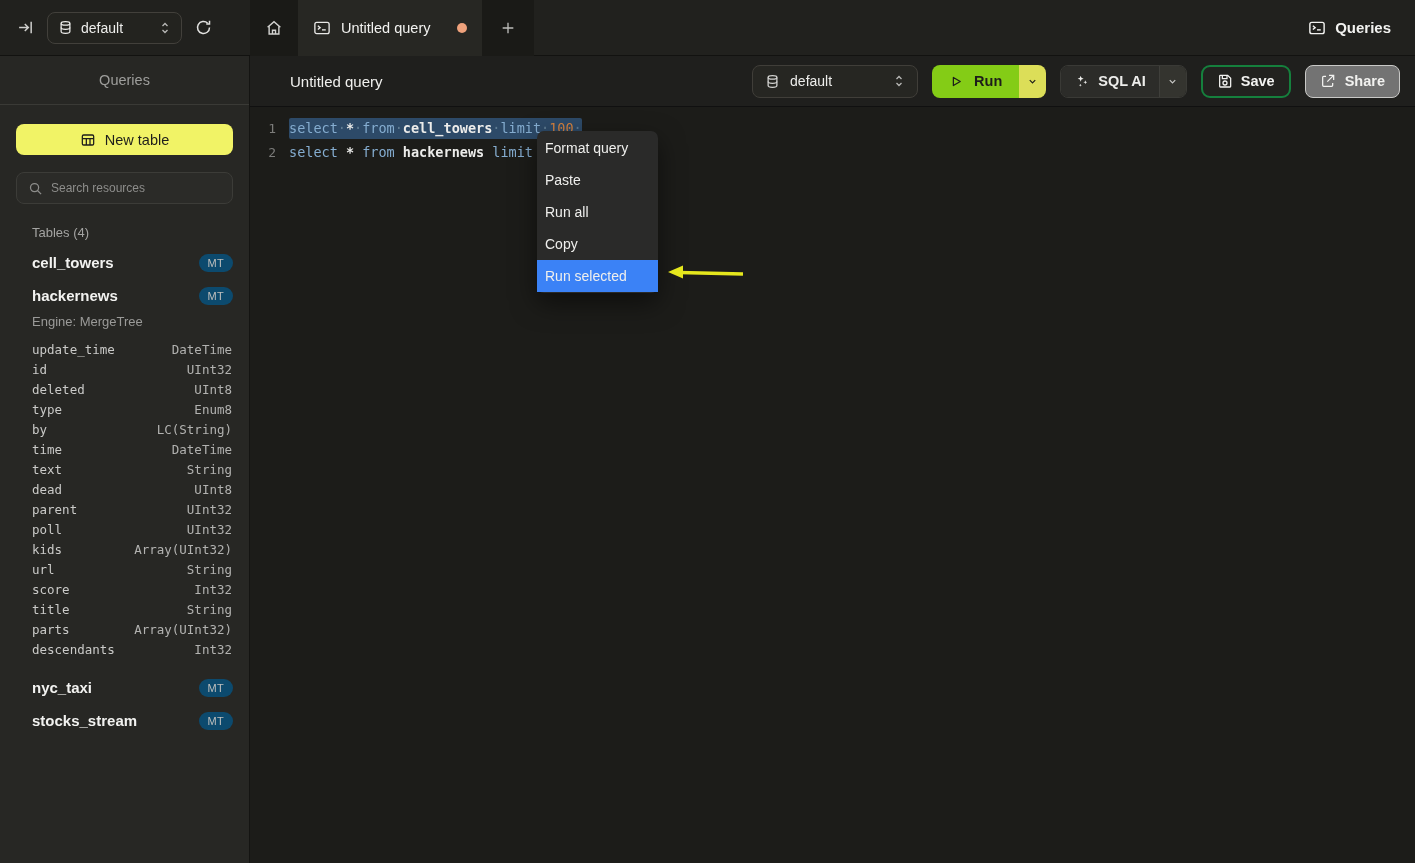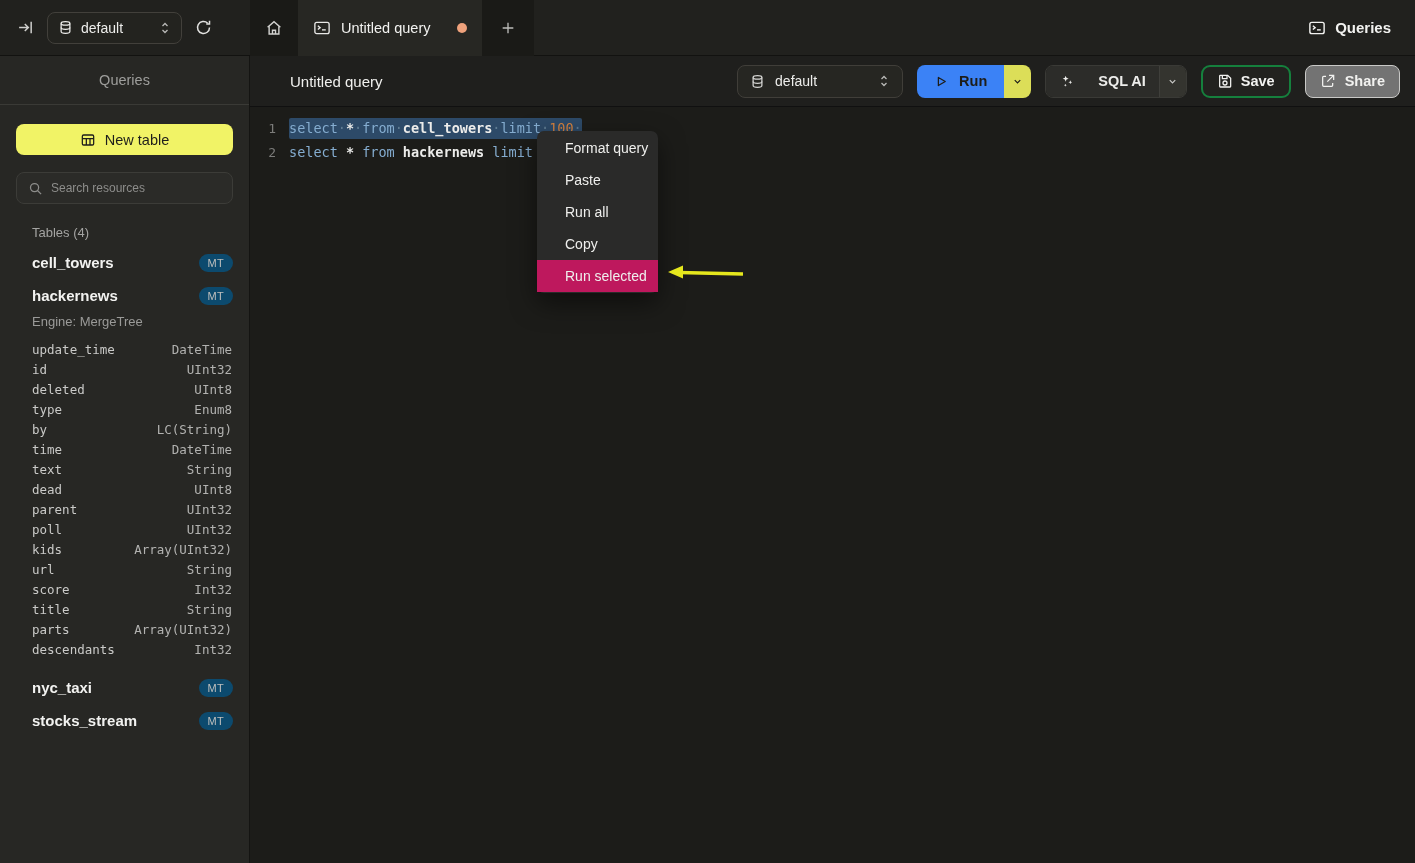--- a/index.html
+++ b/index.html
@@ -71,27 +71,27 @@
     background:#1f1f1d; border-bottom:1px solid #101010; display:flex;
     align-items:center; padding:0 15px 0 40px; gap:14px; }
   .query-title { color:#f0f0ee; font-size:15px; margin-right:auto; }
   .select-dark { height:33px; border:1px solid #403e39; background:#262622;
     border-radius:8px; display:flex; align-items:center; padding:0 12px; gap:10px;
     color:#ededeb; font-size:14px; cursor:pointer; }
   .toolbar .db2 { width:166px; }
   .toolbar .db2 .grow { flex:1; }
   .run-btn { display:flex; height:33px; border-radius:8px; overflow:hidden;
     border:none; padding:0; cursor:pointer; background:none; }
-  .run-main { background:#3b82f6; display:flex; align-items:center; gap:10px;
+  .run-main { background:#84cc16; display:flex; align-items:center; gap:10px;
     padding:0 17px; color:#1d1d1a; font-size:14.5px; font-weight:600; }
   .run-caret { width:27px; background:#dcde58; display:flex; align-items:center;
     justify-content:center; color:#1d1d1a; }
   .sqlai-btn { display:flex; height:33px; border:1px solid #3a3a36; border-radius:8px;
     overflow:hidden; background:none; padding:0; cursor:pointer; }
-  .sqlai-main { background:#2c2c29; display:flex; align-items:center; gap:23px;
+  .sqlai-main { background:#2c2c29; display:flex; align-items:center; gap:8px;
     padding:0 13px; color:#ededeb; font-size:14.5px; font-weight:600; }
   .sqlai-caret { width:27px; background:#34342f; border-left:1px solid #3f3f3b;
     display:flex; align-items:center; justify-content:center; color:#c9c9c7; }
   .save-btn { height:33px; border:2px solid #15803d; border-radius:9px;
     background:#22221f; color:#f2f2f0; font-size:14.5px; font-weight:600;
     display:flex; align-items:center; gap:8px; padding:0 14px; cursor:pointer; }
   .share-btn { height:33px; border:1px solid #c9c9c7; border-radius:8px;
     background:#737373; color:#f2f2f0; font-size:14.5px; font-weight:600;
     display:flex; align-items:center; gap:9px; padding:0 14px; cursor:pointer; }
 
@@ -107,23 +107,23 @@
   .tk-kw  { color:#85add0; }
   .tk-op  { color:#ececea; font-weight:bold; }
   .tk-id  { color:#ececea; font-weight:bold; }
   .tk-num { color:#d3813f; }
   .tk-ws  { color:#5e7b92; }
 
   
   .context-menu { position:absolute; left:537px; top:131px; width:121px;
     background:#2a2a29; border-radius:7px; box-shadow:0 10px 26px rgba(0,0,0,.5);
     padding:1px 0; z-index:6; }
-  .menu-item { height:32px; display:flex; align-items:center; padding:0 28px;
+  .menu-item { height:32px; display:flex; align-items:center; padding:0 8px;
     font-size:14px; color:#efefed; white-space:nowrap; cursor:pointer; }
-  .menu-item.highlighted { background:#be185d;text-align:right; }
+  .menu-item.highlighted { background:#3b82f6;text-align:right; }
 
   
   .arrow-annotation { position:absolute; left:666px; top:259px; z-index:7; }
 </style>
 </head>
 <body>
 
 <div class="topbar">
   <div class="tb-left">
     <button class="icon-btn">

